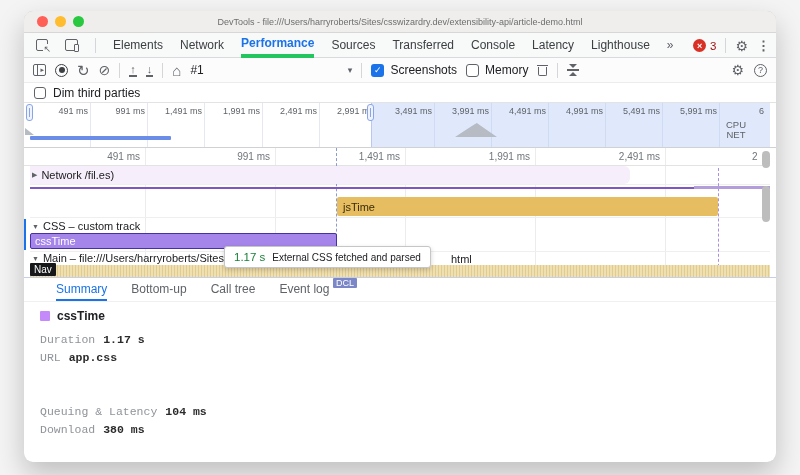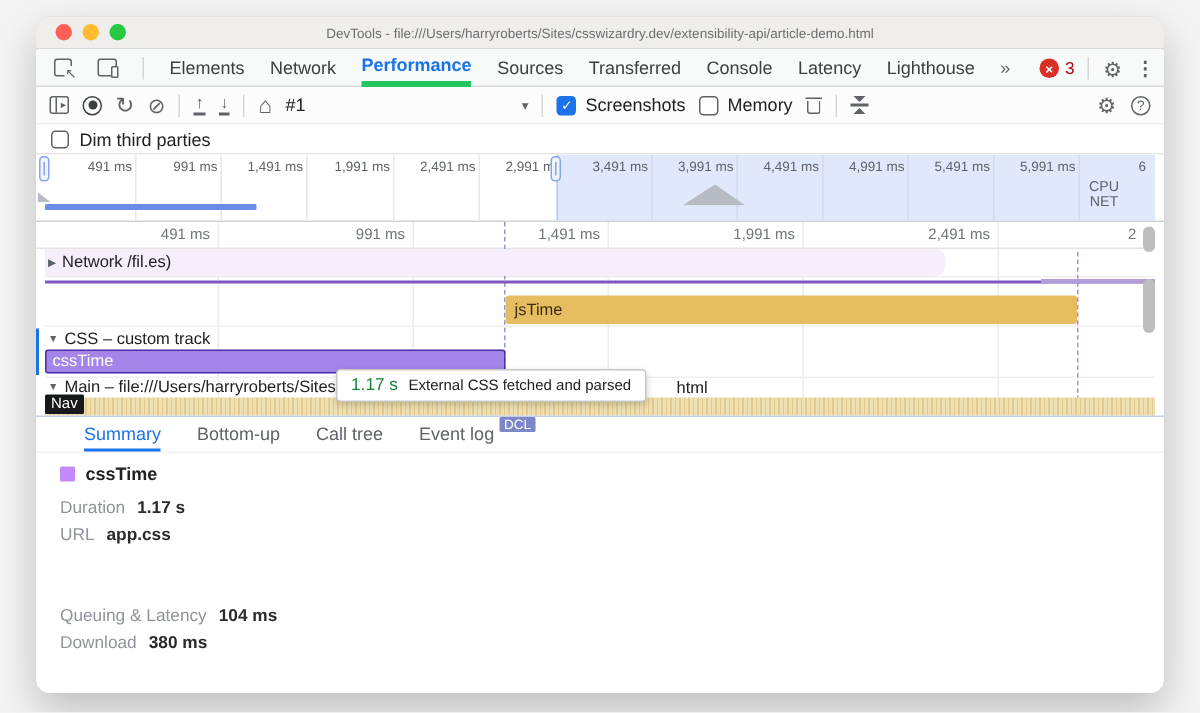--- a/index.html
+++ b/index.html
@@ -112,21 +112,21 @@
   
   .sum-div { position:absolute; left:24px; top:277px; width:752px; height:1px; background:#c5cfe9; }
   .sum-tabs { position:absolute; left:24px; top:278px; width:752px; height:24px; background:#fff;
               border-bottom:1px solid #f0f0f0; display:flex; align-items:flex-end; gap:24px; padding-left:32px; }
   .sum-tab { font-size:12px; color:#5f6368; padding-bottom:5px; }
   .sum-tab.sel { color:#1a73e8; border-bottom:2px solid #1a73e8; padding-bottom:3px; }
   .sum-body { position:absolute; left:24px; top:302px; width:752px; height:160px; background:#fff; border-radius:0 0 9px 9px; }
   .sum-title { position:absolute; left:16px; top:7px; display:flex; align-items:center; gap:7px; }
   .swatch { width:10px; height:10px; background:#c58af9; border-radius:1px; }
   .sum-title b { font-size:12px; color:#202124; }
-  .sum-row { position:absolute; left:16px; display:flex; gap:8px; font-size:11.5px; align-items:baseline; }
+  .sum-row { position:absolute; left:16px; display:flex; gap:8px; font-size:11.5px; align-items:baseline;font-family:Liberation Mono, monospace; }
   .sum-label { color:#8f949a; }
   .sum-value { color:#2b2b2b; font-weight:bold; }
 </style>
 </head>
 <body>
 
 <div class="stage">
 
   <div class="window"></div>
 

